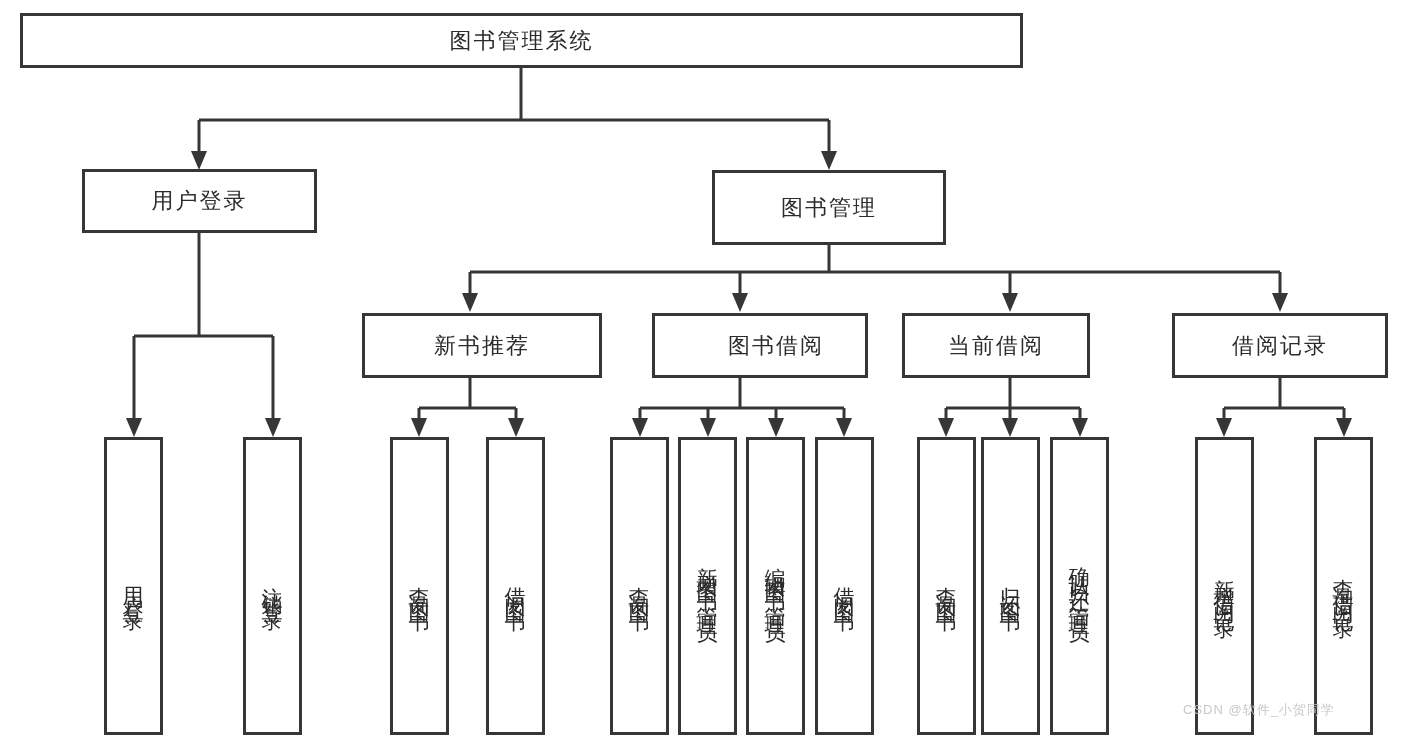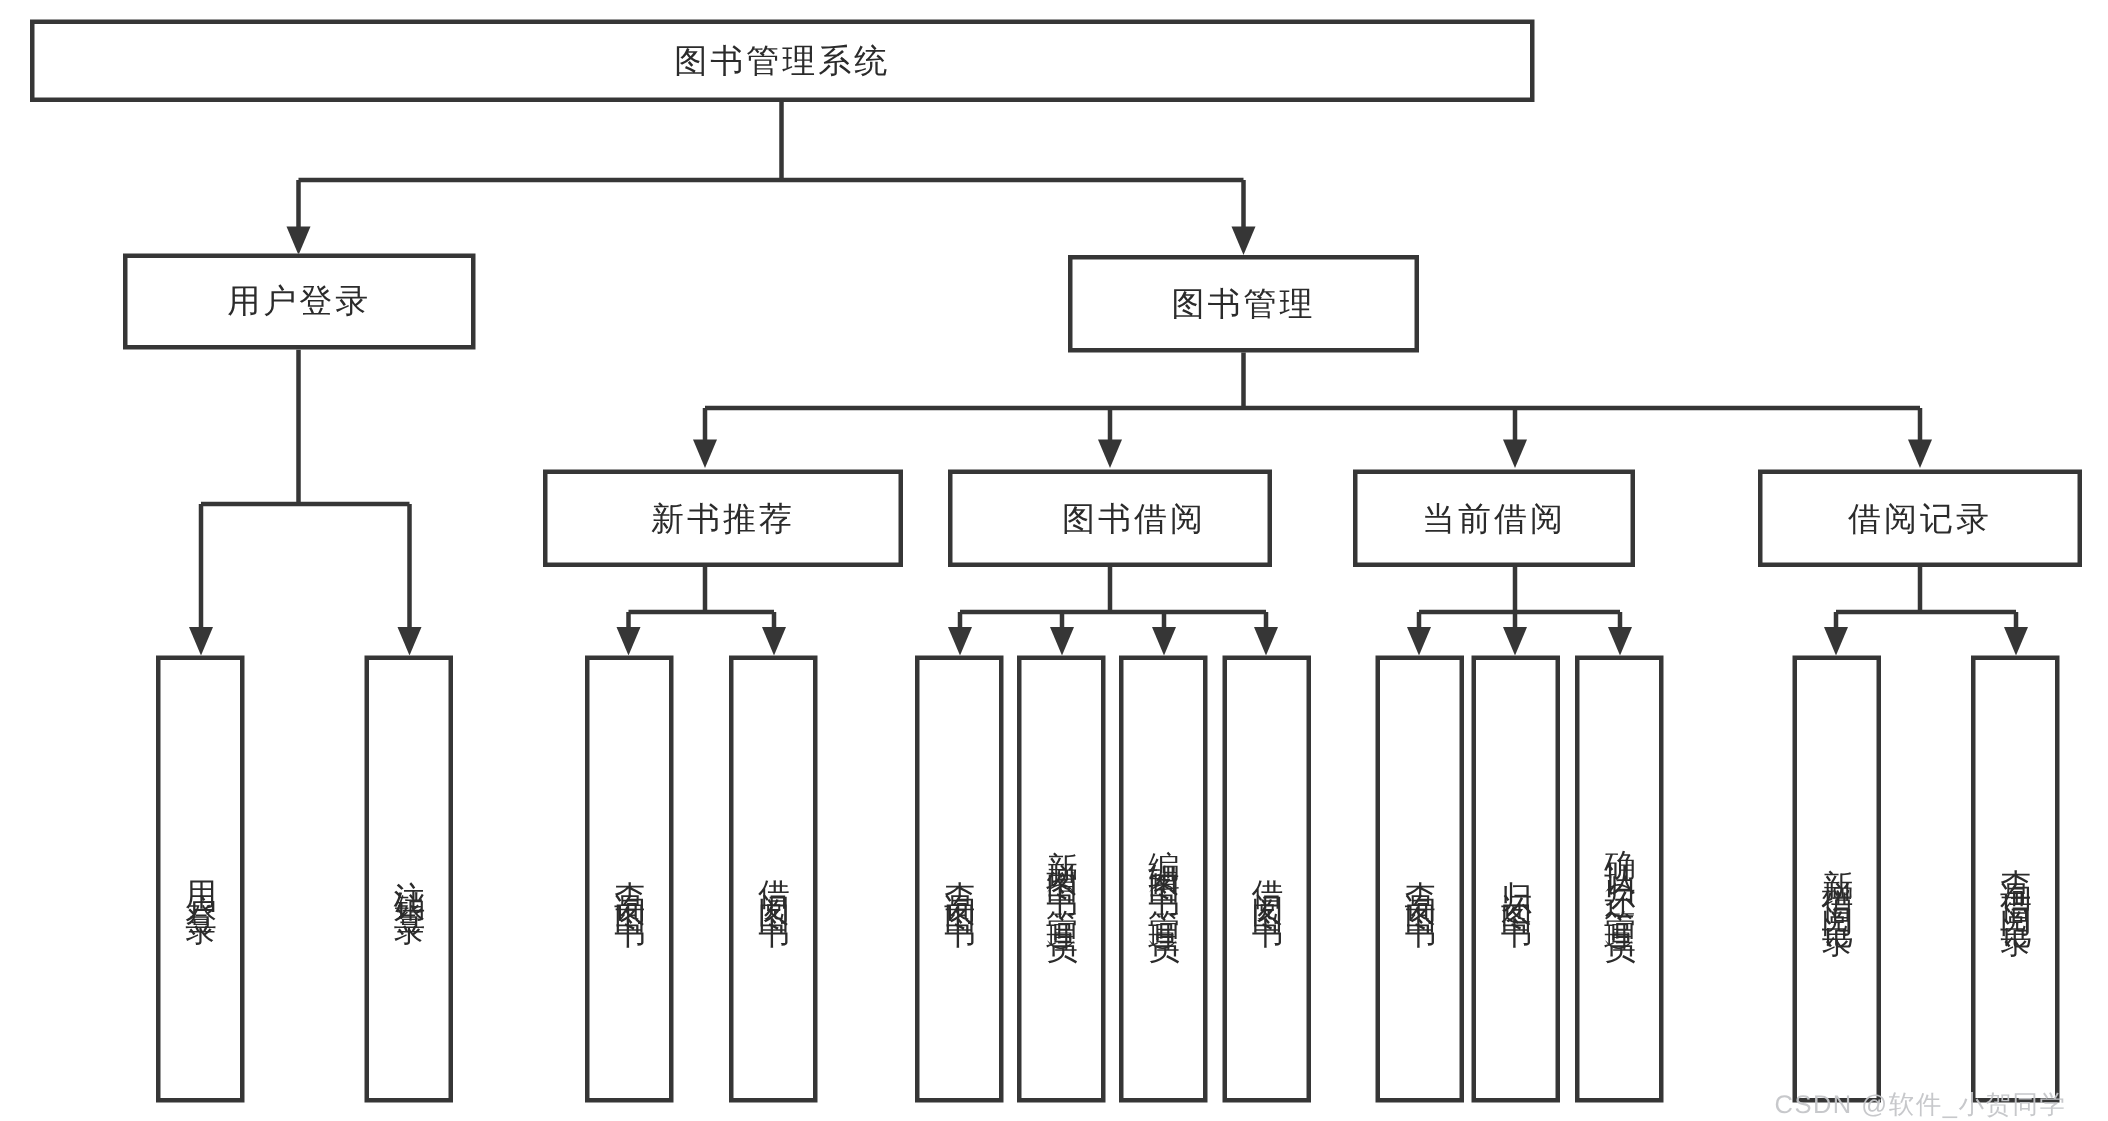--- a/index.html
+++ b/index.html
@@ -35,43 +35,43 @@
     writing-mode: vertical-rl;
     text-orientation: mixed;
     font-size: 21px;
     letter-spacing: 8px;
     line-height: 1;
     white-space: nowrap;
   }
   
   #node-root            { left: 20px;   top: 13px;  width: 1003px; height: 55px; }
   #node-user-login      { left: 82px;   top: 169px; width: 235px;  height: 64px; }
-  #node-book-management { left: 712px;  top: 170px; width: 234px;  height: 65px; }
+  #node-book-management { left: 712px;  top: 170px; width: 234px;  height: 75px; }
   #node-new-book-recommend { left: 362px;  top: 313px; width: 240px; height: 65px; }
-  #node-book-borrow        { left: 632px;  top: 313px; width: 216px; height: 65px; padding-left: 32px; }
+  #node-book-borrow        { left: 652px;  top: 313px; width: 216px; height: 65px; padding-left: 32px; }
   #node-current-borrow     { left: 902px;  top: 313px; width: 188px; height: 65px; }
   #node-borrow-records     { left: 1172px; top: 313px; width: 216px; height: 65px; }
   #leaf-user-login   { left: 104px; }
   #leaf-logout       { left: 243px; }
   #leaf-nb-query     { left: 390px; }
   #leaf-nb-borrow    { left: 486px; }
   #leaf-bb-query     { left: 610px; }
   #leaf-bb-add       { left: 678px; }
   #leaf-bb-edit      { left: 746px; }
   #leaf-bb-borrow    { left: 815px; }
   #leaf-cb-query     { left: 917px; }
   #leaf-cb-return    { left: 981px; }
   #leaf-cb-confirm   { left: 1050px; }
   #leaf-br-add       { left: 1195px; }
   #leaf-br-query     { left: 1314px; }
   #watermark {
     position: absolute;
     left: 1183px;
-    top: 725px;
-    font-size: 17px;
+    top: 701px;
+    font-size: 13px;
     letter-spacing: 1px;
     color: #c5c6c9;
     opacity: 0.95;
     white-space: nowrap;
     z-index: 5;
   }
 </style>
 </head>
 <body>
 

